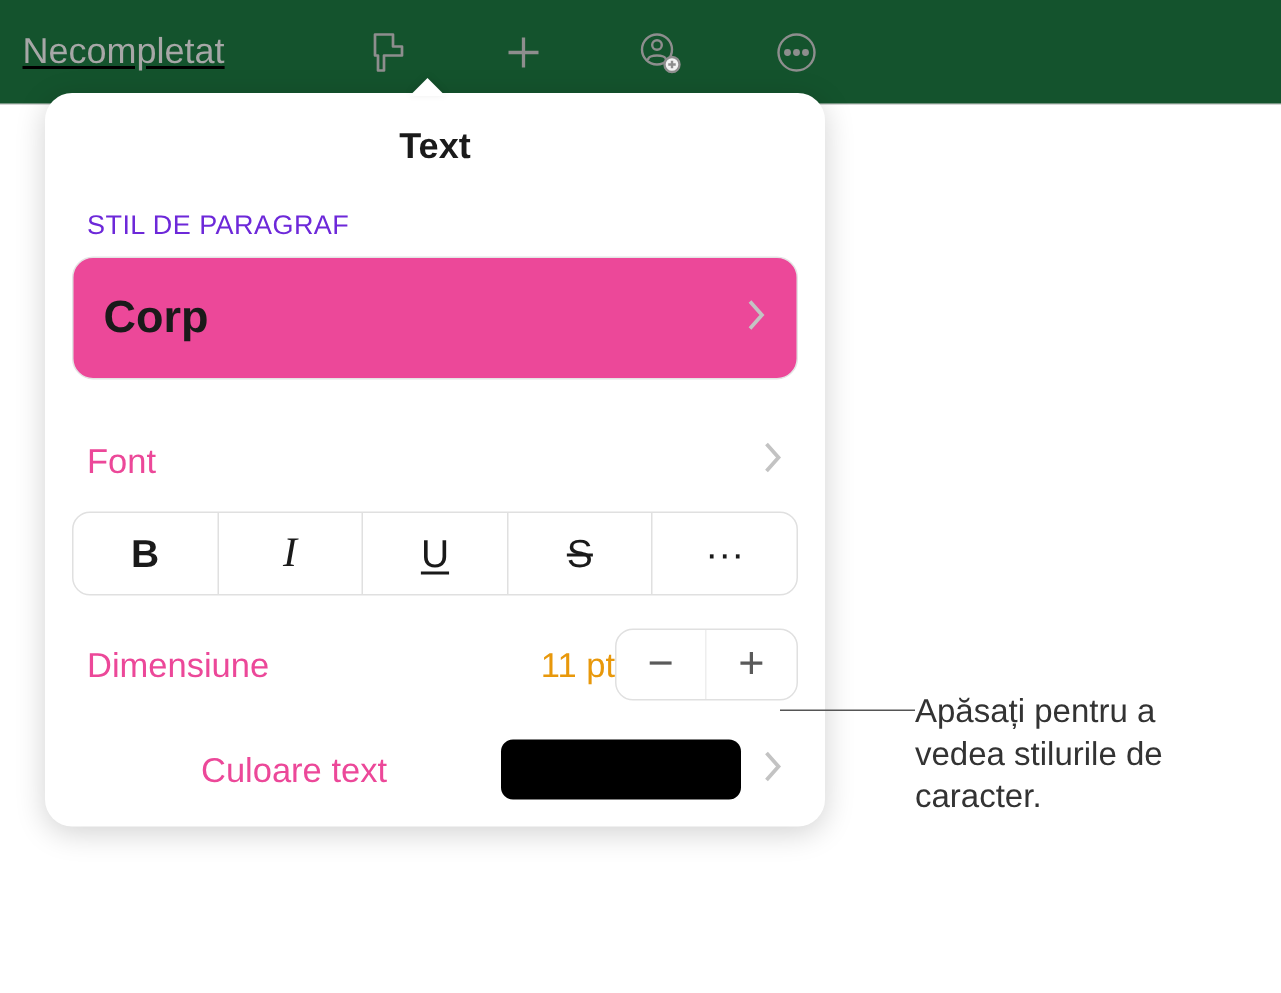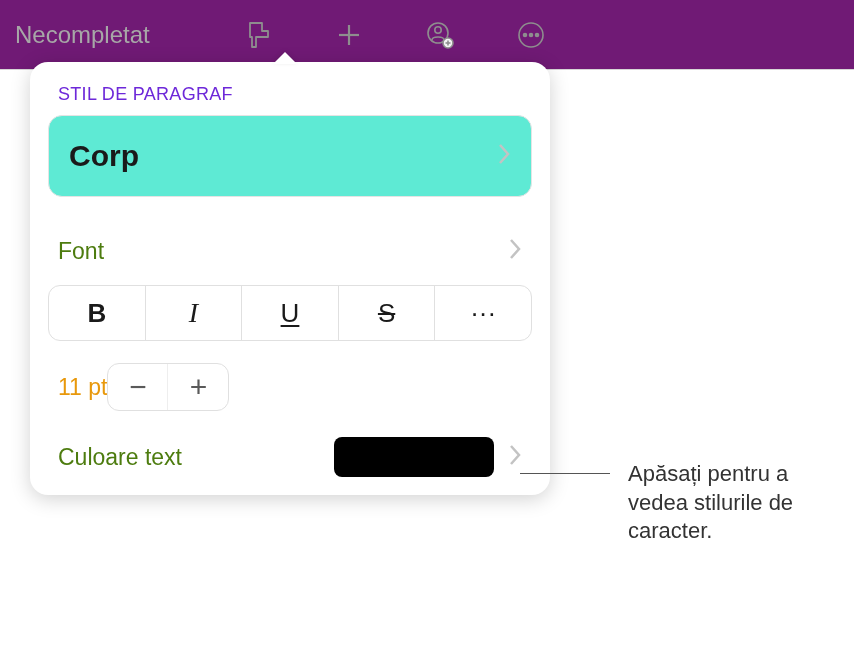--- a/index.html
+++ b/index.html
@@ -10,26 +10,27 @@
     }
     body {
       width: 854px;
       height: 662px;
       background: #fff;
       position: relative;
       overflow: hidden;
     }
     .toolbar {
       height: 70px;
-      background: #701a75;
+      background: #14532d;
       border-bottom: 1px solid #d6d6d6;
       display: flex;
       align-items: center;
       padding: 0 15px;
       position: relative;
+      text-decoration: underline;
     }
     .toolbar-title {
       color: #a7a7a7;
       font-size: 24px;
       font-weight: 400;
       flex-shrink: 0;
     }
     .toolbar-icons {
       position: absolute;
       left: 240px;
@@ -82,21 +83,21 @@
     .section-label {
       padding: 0 28px;
       text-transform: uppercase;
       color: #6d28d9;
       font-size: 18px;
       letter-spacing: 0.3px;
       margin-bottom: 10px;
     }
     .paragraph-style-row {
       margin: 0 18px 30px 18px;
-      background: #5eead4;
+      background: #ec4899;
       border: 1px solid #e4e4e4;
       border-radius: 14px;
       height: 82px;
       display: flex;
       align-items: center;
       padding: 0 20px;
     }
     .paragraph-style-row .style-name {
       font-size: 30px;
       font-weight: 600;
@@ -112,21 +113,21 @@
     }
     .font-row {
       padding: 0 28px;
       display: flex;
       align-items: center;
       height: 48px;
       margin-bottom: 10px;
     }
     .row-label {
       font-size: 23px;
-      color: #4d7c0f;
+      color: #ec4899;
       flex: 1;
     }
     .row-value {
       font-size: 23px;
       color: #e8980b;
       margin-right: 14px;
     }
     .style-buttons {
       margin: 0 18px 18px 18px;
       display: flex;
@@ -180,20 +181,21 @@
       cursor: pointer;
     }
     .stepper-btn:first-child {
       border-right: 1px solid #eee;
     }
     .color-row {
       padding: 0 28px;
       display: flex;
       align-items: center;
       height: 56px;
+      text-align: center;
     }
     .color-swatch {
       width: 160px;
       height: 40px;
       background: #000;
       border-radius: 8px;
       margin-right: 14px;
     }
     .callout {
       position: absolute;
@@ -203,21 +205,20 @@
       align-items: flex-start;
     }
     .callout-line {
       width: 90px;
       height: 1px;
       background: #555;
       margin-top: 13px;
       margin-left: -25px;
     }
     .callout-text {
-      margin-left: 18px;
       font-size: 22px;
       color: #333;
       line-height: 1.3;
       width: 210px;
     }
   </style>
 </head>
 <body>
 
 <div class="toolbar">
@@ -255,20 +256,21 @@
   </div>
 </div>
 
 <div class="panel-wrapper">
   <div class="panel-arrow">
     <svg width="24" height="14" viewBox="0 0 24 14">
       <path d="M0 14 L12 2 L24 14 Z" fill="#fff"></path>
     </svg>
   </div>
   <div class="panel">
+    <div class="panel-title">Text</div>
 
     <div class="section-label">STIL DE PARAGRAF</div>
 
     <div class="paragraph-style-row">
       <div class="style-name">Corp</div>
       <div class="chevron-right">
         <svg viewBox="0 0 14 22" fill="none" stroke="currentColor" stroke-width="2.5">
           <path d="M3 2 L11 11 L3 20"></path>
         </svg>
       </div>
@@ -285,20 +287,21 @@
 
     <div class="style-buttons">
       <div class="style-btn bold">B</div>
       <div class="style-btn italic">I</div>
       <div class="style-btn underline">U</div>
       <div class="style-btn strike">S</div>
       <div class="style-btn">···</div>
     </div>
 
     <div class="size-row">
+      <div class="row-label">Dimensiune</div>
       <div class="size-value">11 pt</div>
       <div class="stepper">
         <div class="stepper-btn">−</div>
         <div class="stepper-btn">+</div>
       </div>
     </div>
 
     <div class="color-row">
       <div class="row-label">Culoare text</div>
       <div class="color-swatch" style="background: rgb(0, 0, 0);"></div>

